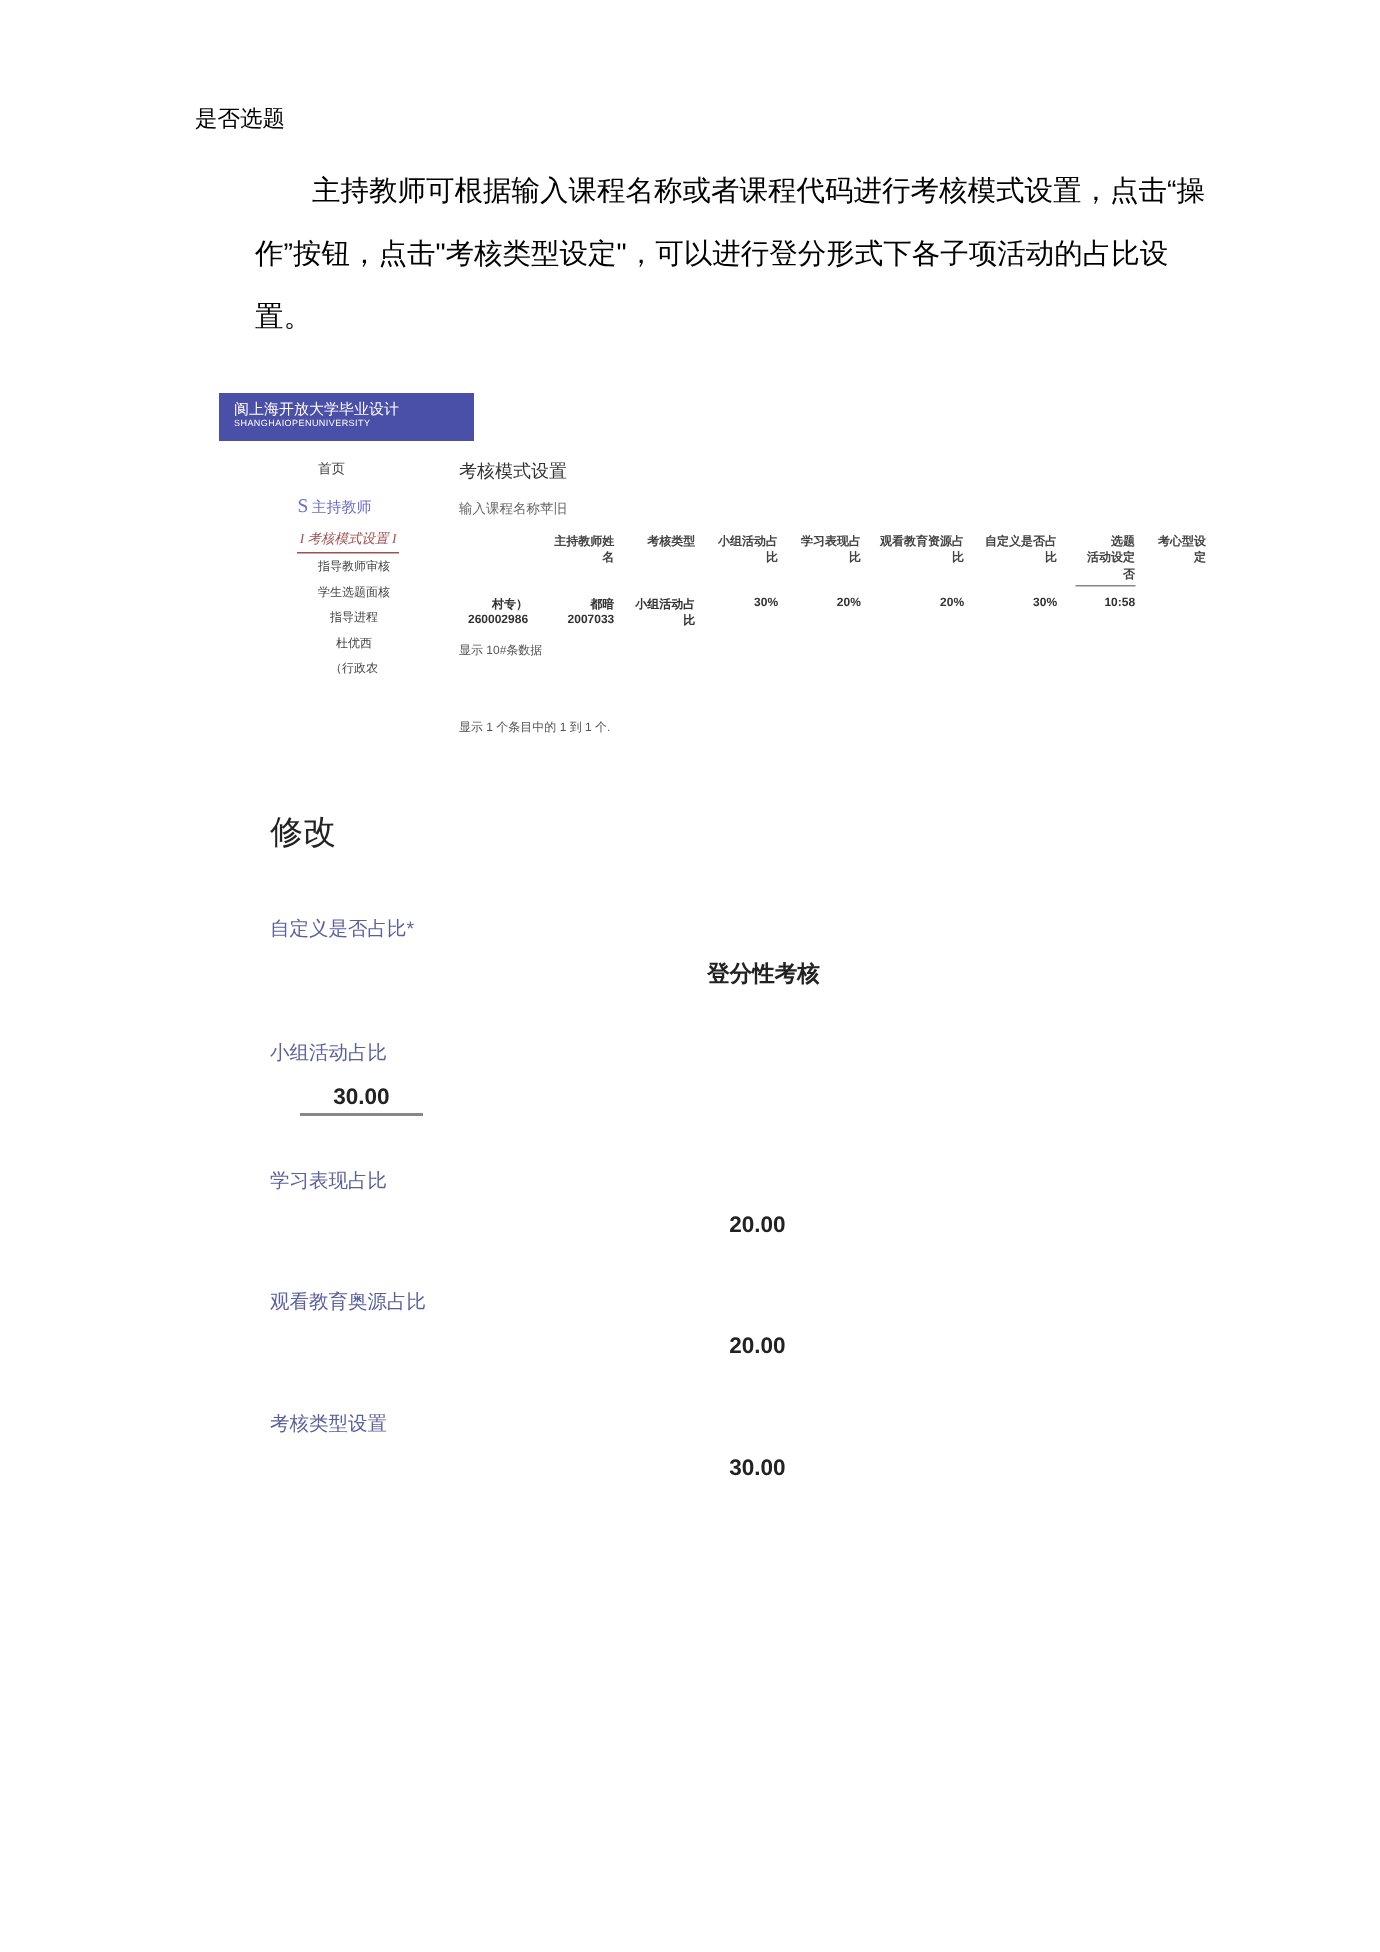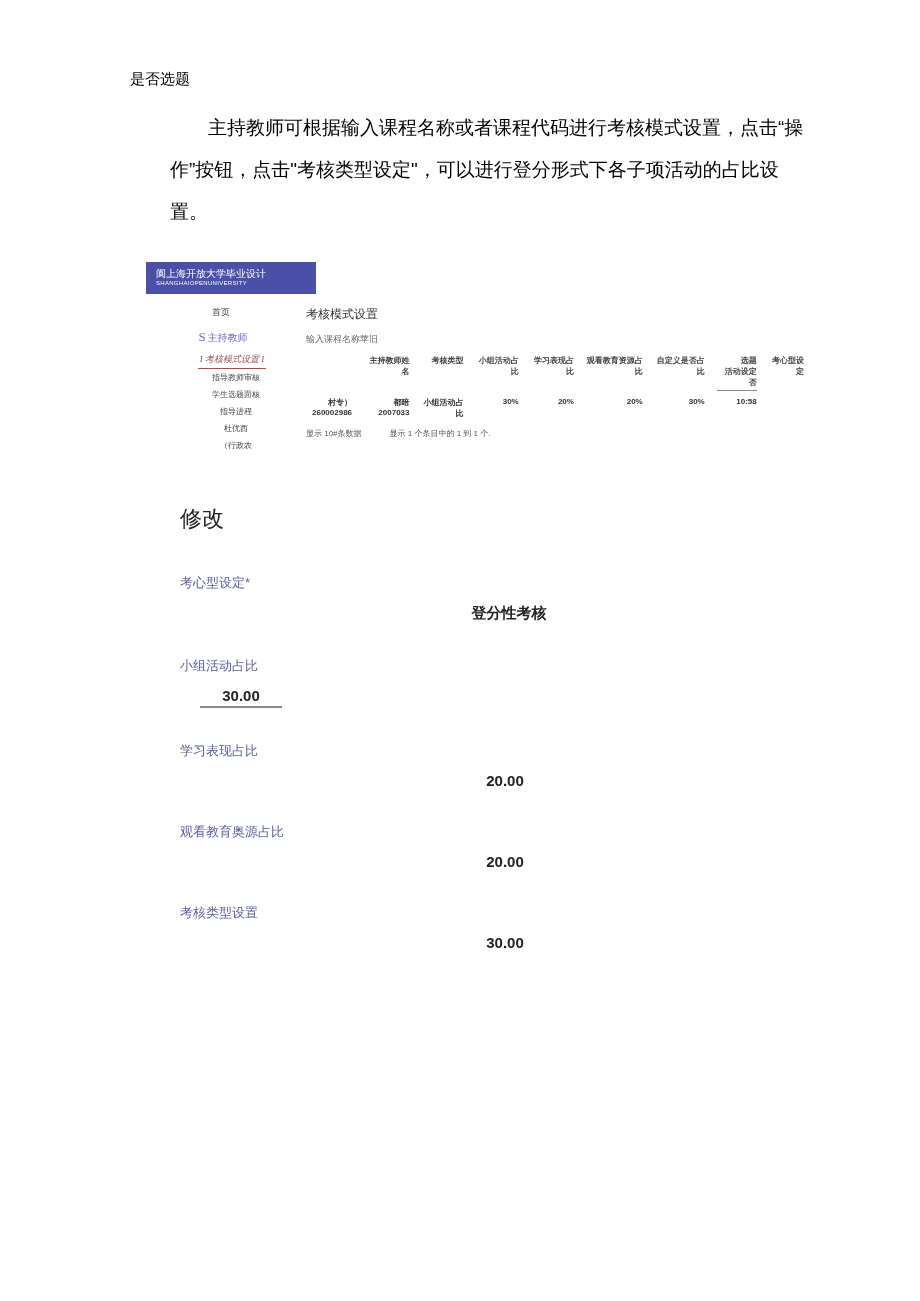--- a/index.html
+++ b/index.html
@@ -120,21 +120,22 @@
     display: block;
     border-bottom: 1px solid #888;
     width: 40px;
     margin-top: 2px;
   }
   .table-footer {
     font-size: 8px;
     color: #555;
     margin-top: 6px;
     display: flex;
-    gap: 28px;
+    gap: 40px;
+    flex-direction: column;
   }
 
   
   .form-section {
     margin-left: 50px;
     font-size: 14px;
   }
   .form-heading {
     font-size: 22px;
     color: #222;
@@ -238,21 +239,21 @@
           <span>显示 10#条数据</span>
           <span>显示 1 个条目中的 1 到 1 个.</span>
         </div>
       </div>
     </div>
   </div>
 
   <div class="form-section">
     <div class="form-heading">修改</div>
 
-    <div class="field-label">考心型设定*</div>
+    <div class="field-label">自定义是否占比*</div>
     <div class="field-value indent">登分性考核</div>
 
     <div class="field-label">小组活动占比</div>
     <div class="field-value underlined">30.00</div>
 
     <div class="field-label">学习表现占比</div>
     <div class="field-value">20.00</div>
 
     <div class="field-label">观看教育奥源占比</div>
     <div class="field-value">20.00</div>

